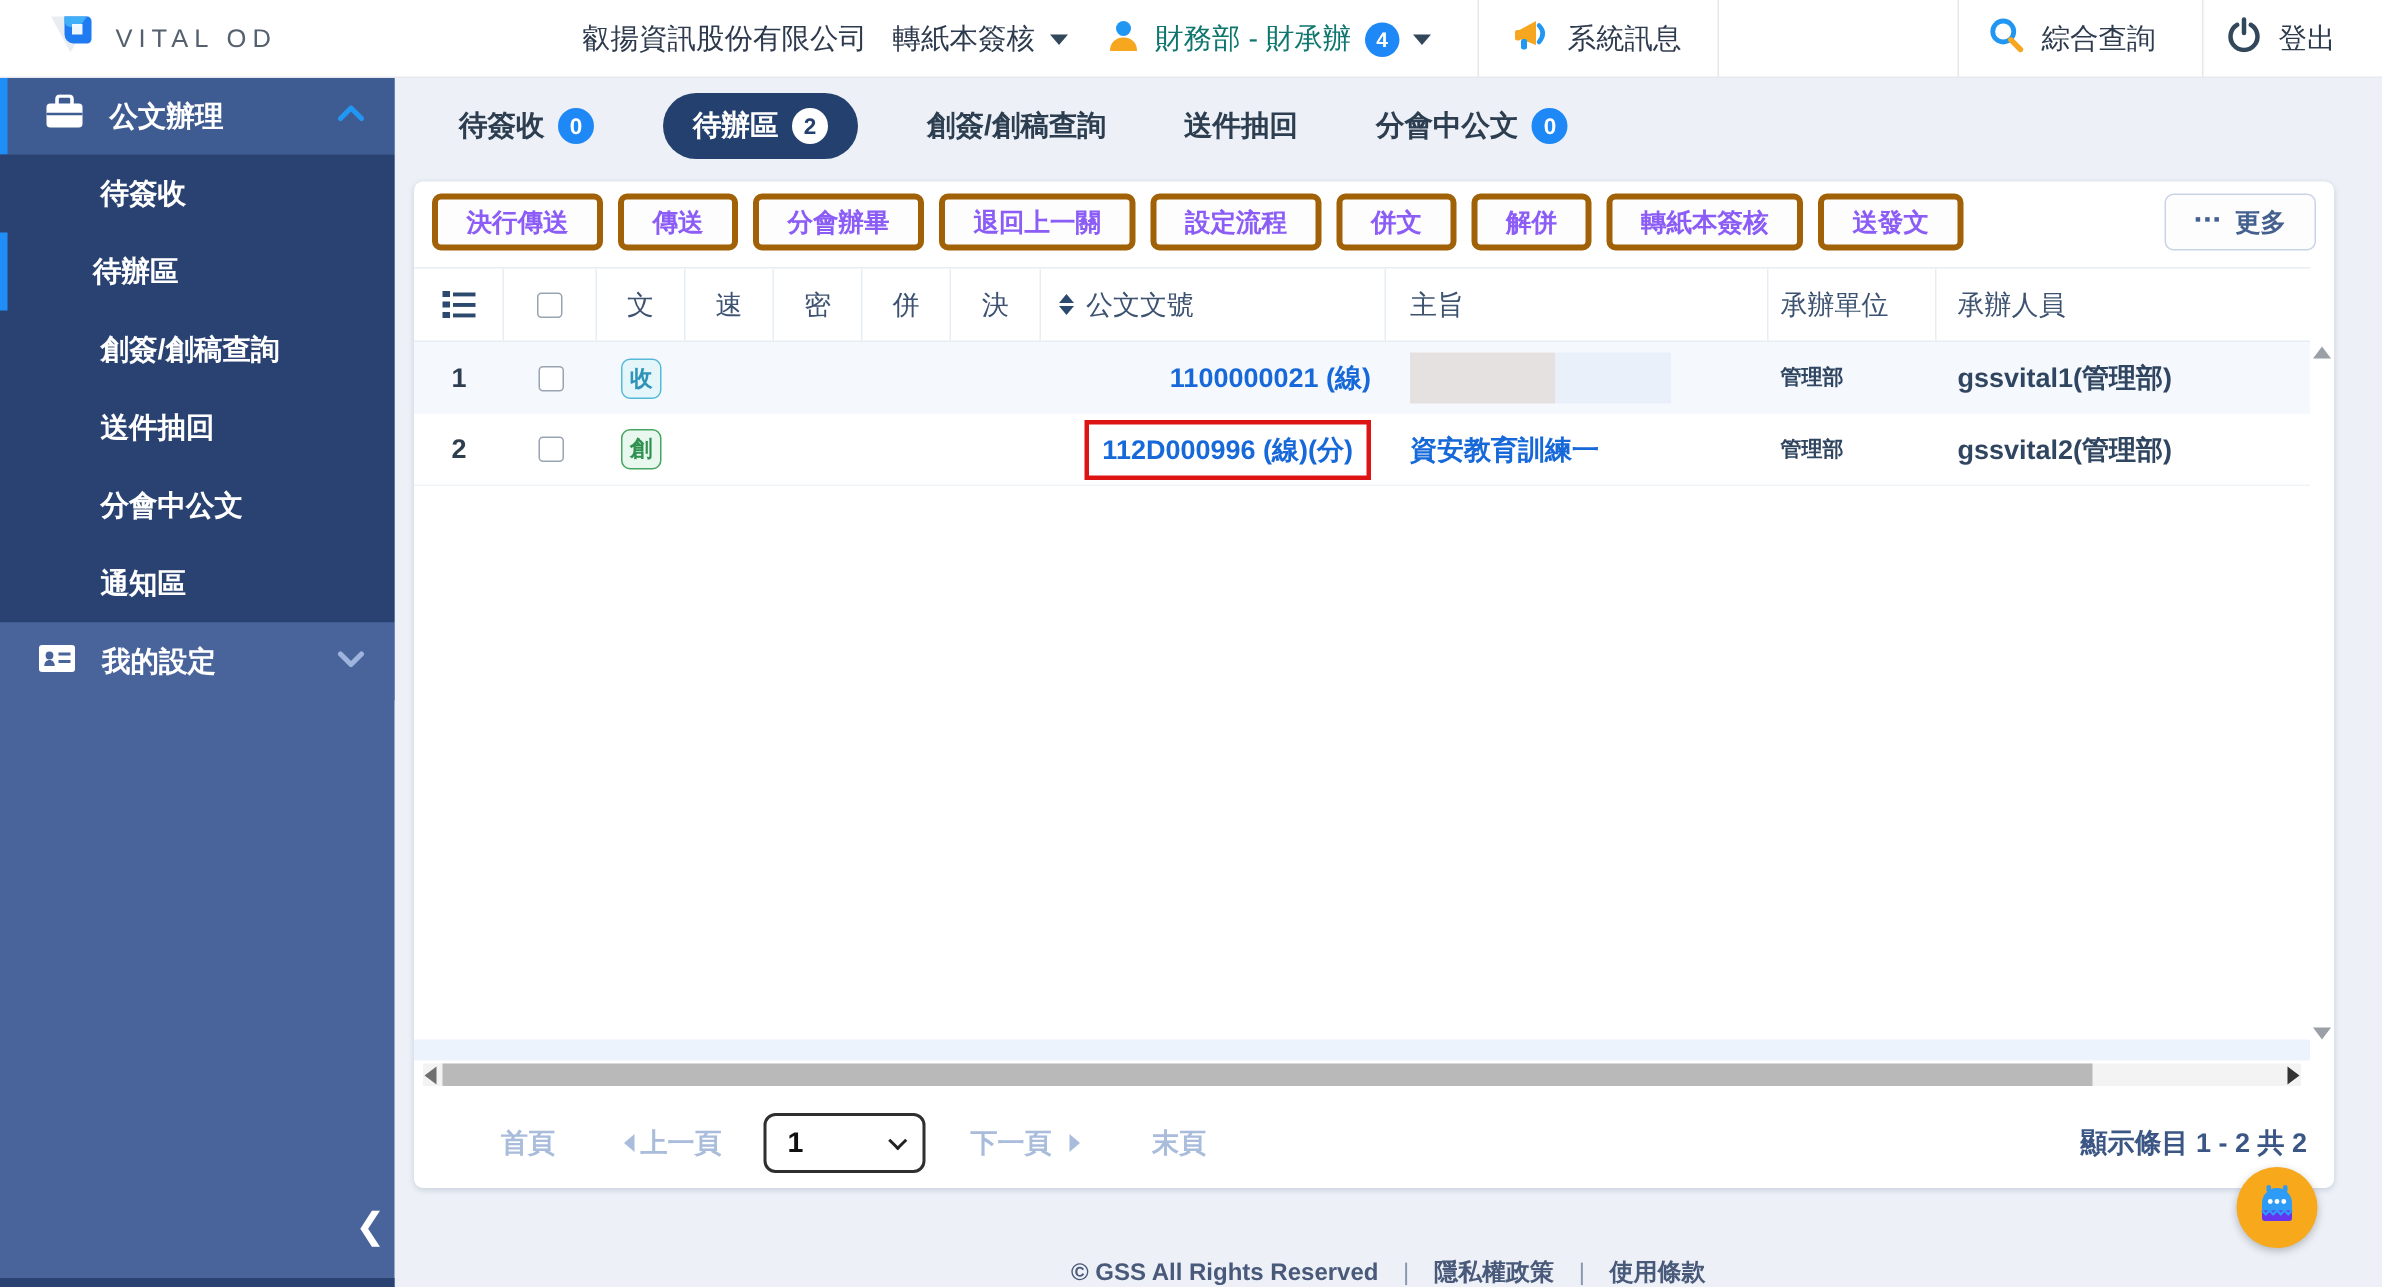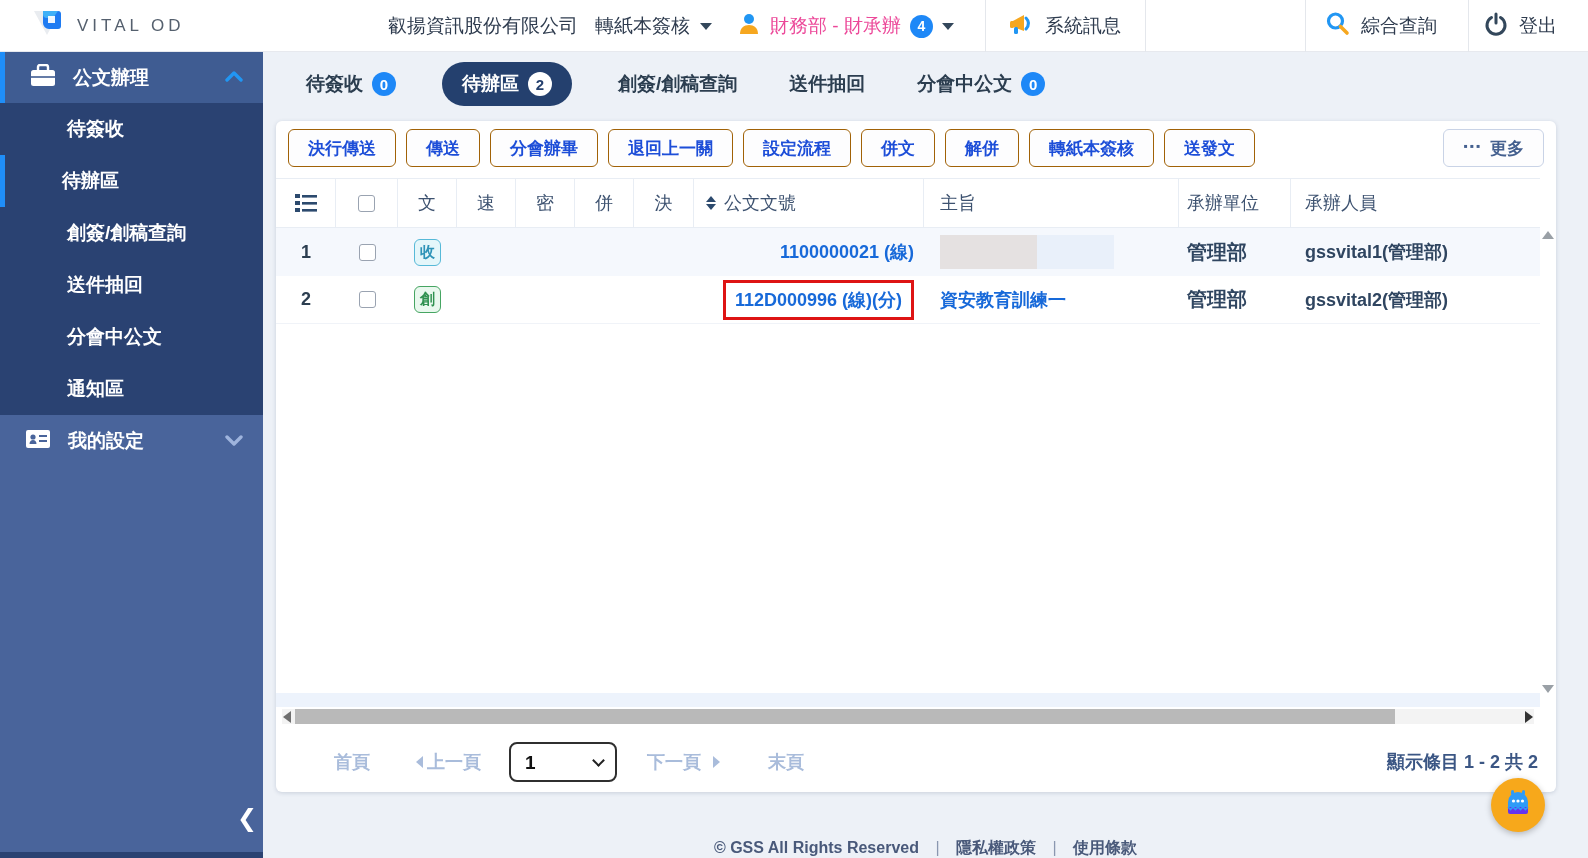--- a/index.html
+++ b/index.html
@@ -7,21 +7,21 @@
   body { position:relative; font-family:"Liberation Sans","DejaVu Sans",sans-serif; background:#edf1f7; }
 
   
   .topbar { position:absolute; top:0; left:0; width:1588px; height:52px; background:#fff; border-bottom:1px solid #e7e9ee; z-index:20; }
   .topbar > div { position:absolute; top:0; height:52px; display:flex; align-items:center; }
   .logo { left:30px; gap:9px; cursor:pointer; }
   .logo-text { font-size:17px; letter-spacing:4px; color:#55606e; font-weight:500; }
   .company { left:388px; font-size:19px; color:#2e3b4e; font-weight:500; }
   .help { left:595px; gap:10px; font-size:19px; color:#2e3b4e; font-weight:500; cursor:pointer; }
   .user { left:737px; gap:9px; cursor:pointer; }
-  .user-name { font-size:19px; color:#ec4899; font-weight:500; }
+  .user-name { font-size:19px; color:#0f766e; font-weight:500; }
   .user-badge { width:23px; height:23px; border-radius:50%; background:#1e88f7; color:#fff; font-size:14px; font-weight:700; display:flex; align-items:center; justify-content:center; }
   .hsep { position:absolute; top:0; width:1px; height:52px; background:#e4e7ec; }
   .nav-item { gap:11px; font-size:19px; color:#2e3b4e; font-weight:500; cursor:pointer; }
   .caret-down { width:0; height:0; border-left:6px solid transparent; border-right:6px solid transparent; border-top:7px solid #33475b; display:inline-block; }
 
   
   .sidebar { position:absolute; top:52px; left:0; width:263px; height:806px; background:#49649b; z-index:10; }
   .side-head { height:51px; background:#3f5c92; border-left:5px solid #1f8ef9; display:flex; align-items:center; cursor:pointer; }
   .side-head .icon { margin-left:25px; }
   .side-head .lbl { margin-left:17px; color:#fff; font-size:19px; font-weight:700; }
@@ -42,21 +42,21 @@
   .tabs { position:absolute; top:8px; left:37px; height:48px; display:flex; align-items:center; }
   .tab { display:flex; align-items:center; gap:9px; font-size:19px; font-weight:600; color:#2c3e50; padding:0 6px; margin-right:40px; cursor:pointer; white-space:nowrap; }
   .tab-badge { min-width:24px; height:24px; border-radius:50%; background:#1e88f7; color:#fff; font-size:15px; font-weight:700; display:flex; align-items:center; justify-content:center; }
   .tab.active { background:#24406e; color:#fff; border-radius:24px; height:44px; padding:0 20px; }
   .tab.active .tab-badge { background:#fff; color:#24406e; }
 
   .card { position:absolute; top:69px; left:13px; width:1280px; height:671px; background:#fff; border-radius:6px; box-shadow:0 1px 4px rgba(40,60,100,.18); }
 
   
   .toolbar { position:absolute; top:7px; left:12px; right:12px; height:40px; display:flex; gap:10px; align-items:center; }
-  .tbtn { height:38px; padding:0 19px; border:1px solid #a16207; border-radius:6px; background:#fdfdfe; color:#1d4ed8; font-size:17px; font-weight:600; display:flex; align-items:center; cursor:pointer; white-space:nowrap; }
+  .tbtn { height:38px; padding:0 19px; border:4px solid #a16207; border-radius:6px; background:#fdfdfe; color:#8b5cf6; font-size:17px; font-weight:600; display:flex; align-items:center; cursor:pointer; white-space:nowrap; }
   .tbtn-more { margin-left:auto; color:#44608f; border:1px solid #c9d3e6; gap:8px; font-weight:700; }
   .dots { letter-spacing:2px; font-size:12px; line-height:1; position:relative; top:-2px; }
 
   
   .thead { position:absolute; top:57px; left:0; width:1264px; height:50px; display:flex; border-top:1px solid #e8edf4; border-bottom:1px solid #e8edf4; align-items:center; }
   .th { height:100%; display:flex; align-items:center; justify-content:center; border-right:1px solid #e8edf4; color:#3d5270; font-size:18px; }
   .c0{width:60px;} .c1{width:62px;} .c2,.c3,.c4,.c5{width:59px;} .c6{width:60px;}
   .c7{width:230px; justify-content:flex-start; padding-left:12px; gap:8px;}
   .c8{width:255px; justify-content:flex-start; padding-left:16px;}
   .c9{width:112px; justify-content:flex-start; padding-left:8px;}
@@ -64,21 +64,21 @@
   .trow { position:absolute; left:0; width:1264px; height:48px; display:flex; align-items:center; }
   .trow .td { height:100%; display:flex; align-items:center; justify-content:center; }
   .row1 { top:107px; background:#f5f8fd; }
   .row2 { top:155px; background:#fff; border-bottom:1px solid #f0f3f8; }
   .td-idx { color:#2c3e50; font-weight:700; font-size:18px; }
   .td-doc { justify-content:flex-end !important; padding-right:10px; }
   .doc-link { color:#1769d9; font-weight:700; font-size:18px; cursor:pointer; white-space:nowrap; }
   .redbox { border:3px solid #de1414; padding:5px 9px; display:inline-block; }
   .subj-link { color:#1769d9; font-weight:700; font-size:18px; cursor:pointer; }
   .td-subject { justify-content:flex-start !important; padding-left:16px; gap:0; }
-  .td-unit { justify-content:flex-start !important; padding-left:8px; color:#2f4560; font-weight:700; font-size:20px; }
+  .td-unit { justify-content:flex-start !important; padding-left:8px; color:#2f4560; font-weight:700; font-size:14px; }
   .td-person { flex:1; justify-content:flex-start !important; padding-left:14px; color:#2f4560; font-weight:700; font-size:18px; }
   .redact-a { width:97px; height:34px; background:#e5e1e1; }
   .redact-b { width:77px; height:34px; background:#e9f0fa; }
 
   input.cb { appearance:none; -webkit-appearance:none; width:17px; height:17px; border:1.5px solid #9aa3b1; border-radius:3px; background:#fff; cursor:pointer; }
 
   .badge-doc { width:27px; height:27px; border-radius:6px; display:flex; align-items:center; justify-content:center; font-size:15px; font-weight:600; }
   .badge-recv { background:#e4f6fa; border:1px solid #56b9d8; color:#2e93b8; }
   .badge-create { background:#e9f8ee; border:1px solid #46a562; color:#2f9150; }
 

